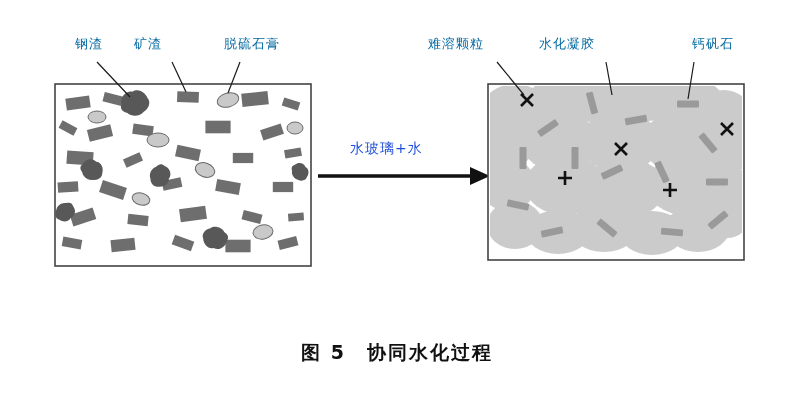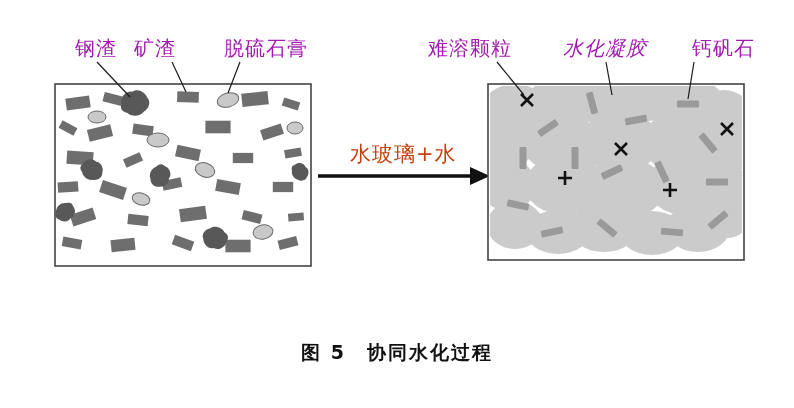--- a/index.html
+++ b/index.html
@@ -6,30 +6,30 @@
   .stage {
     position: relative;
     width: 794px;
     height: 408px;
     background: #ffffff;
     font-family: "DejaVu Sans", "Liberation Sans", sans-serif;
     overflow: hidden;
   }
   .lbl {
     position: absolute;
-    font-size: 20px;
+    font-size: 13px;
     line-height: 1.1;
-    color: #a21caf;
+    color: #0369a1;
     white-space: nowrap;
     letter-spacing: 1px;
   }
   .arrow-lbl {
     position: absolute;
-    font-size: 21px;
-    color: #c2410c;
+    font-size: 14px;
+    color: #1d4ed8;
     white-space: nowrap;
     letter-spacing: 1px;
   }
   .caption {
     position: absolute;
     left: 0;
     top: 340px;
     width: 100%;
     text-align: center;
     font-size: 19px;
@@ -184,17 +184,17 @@
     </g>
   </svg>
 
   <div class="lbl" style="left:75px; top:37px;">钢渣</div>
   <div class="lbl" style="left:134px; top:37px;">矿渣</div>
   <div class="lbl" style="left:208px; top:37px;margin-left:16px;">脱硫石膏</div>
 
   <div class="arrow-lbl" style="left:350px; top:140px;">水玻璃+水</div>
 
   <div class="lbl" style="left:428px; top:37px;">难溶颗粒</div>
-  <div class="lbl" style="left:563px; top:37px;font-style:italic;">水化凝胶</div>
+  <div class="lbl" style="left:539px; top:37px;">水化凝胶</div>
   <div class="lbl" style="left:668px; top:37px;margin-left:24px;">钙矾石</div>
 
   <div class="caption">图 5　协同水化过程</div>
 </div>
 
 </body></html>

